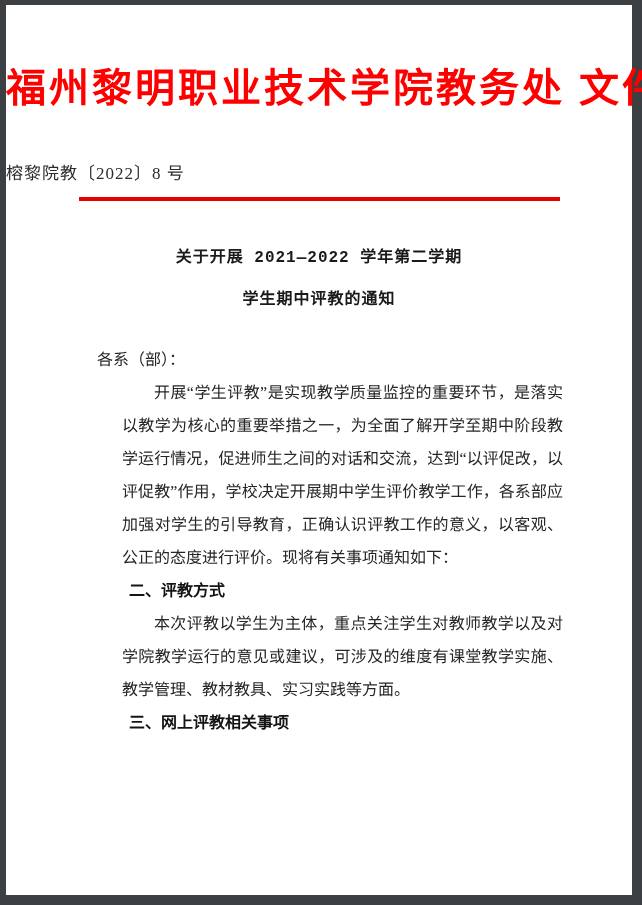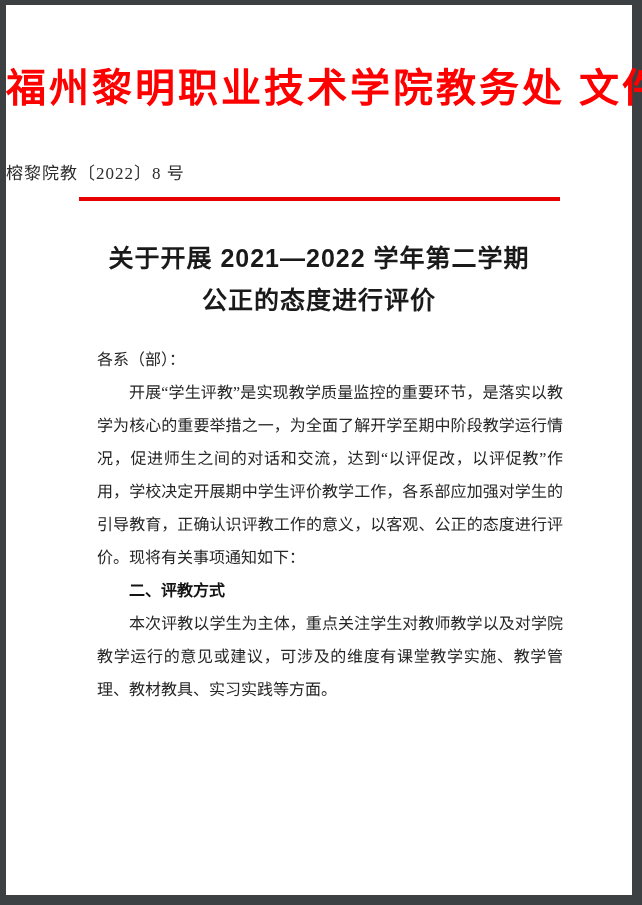--- a/index.html
+++ b/index.html
@@ -39,64 +39,65 @@
   }
   .red-line {
     width: 481px;
     height: 4px;
     margin: 12px auto 0 auto;
     background: #e60000;
   }
   .doc-title {
     margin-top: 36px;
     text-align: center;
-    font-family: Liberation Sans, sans-serif;
+    font-family: Liberation Mono, monospace;
     font-weight: bold;
-    font-size: 25px;
+    font-size: 16px;
     line-height: 42px;
     letter-spacing: 1px;
     color: #1a1a1a;
   }
   .body-text {
     margin-top: 22px;
     padding: 0 69px 0 91px;
     font-size: 16px;
     line-height: 33px;
     color: #262626;
     text-align: justify;
   }
   .salutation { text-indent: 0; }
-  .para { text-indent: 2em; }
+  .para { text-indent: 2em; margin-left: 25px; }
   .section-heading {
     text-indent: 2em;
     font-family: "Liberation Sans", sans-serif;
     font-weight: bold;
     color: #141414;
   }
 </style>
 </head>
 <body>
 
 <div class="page">
 
   <div class="red-header">福州黎明职业技术学院教务处 文件</div>
 
   <div class="doc-number">榕黎院教〔2022〕8 号</div>
 
   <div class="red-line"></div>
 
   <div class="doc-title">
     <div>关于开展 2021—2022 学年第二学期</div>
-    <div>公正的态度进行评价</div>
+    <div>学生期中评教的通知</div>
   </div>
 
   <div class="body-text">
     <div class="salutation">各系（部）：</div>
 
     <div class="para">开展“学生评教”是实现教学质量监控的重要环节，是落实以教学为核心的重要举措之一，为全面了解开学至期中阶段教学运行情况，促进师生之间的对话和交流，达到“以评促改，以评促教”作用，学校决定开展期中学生评价教学工作，各系部应加强对学生的引导教育，正确认识评教工作的意义，以客观、公正的态度进行评价。现将有关事项通知如下：</div>
 
 
     <div class="section-heading">二、评教方式</div>
     <div class="para">本次评教以学生为主体，重点关注学生对教师教学以及对学院教学运行的意见或建议，可涉及的维度有课堂教学实施、教学管理、教材教具、实习实践等方面。</div>
 
+    <div class="section-heading">三、网上评教相关事项</div>
   </div>
 
 </div>
 
 </body></html>

